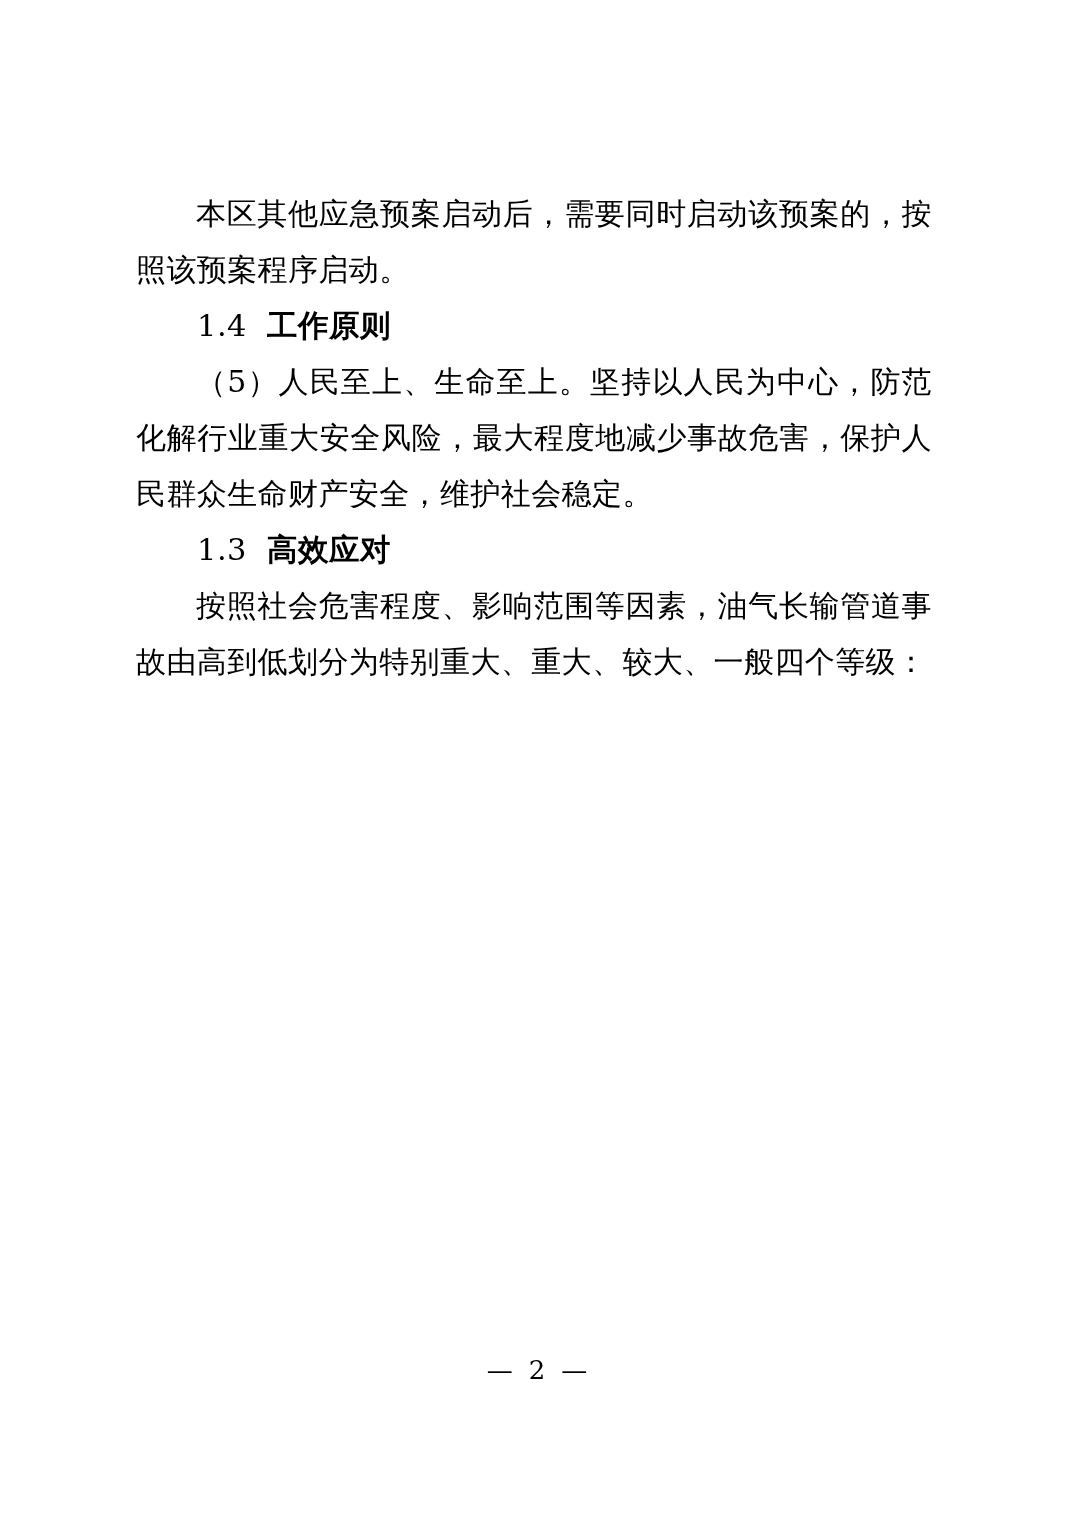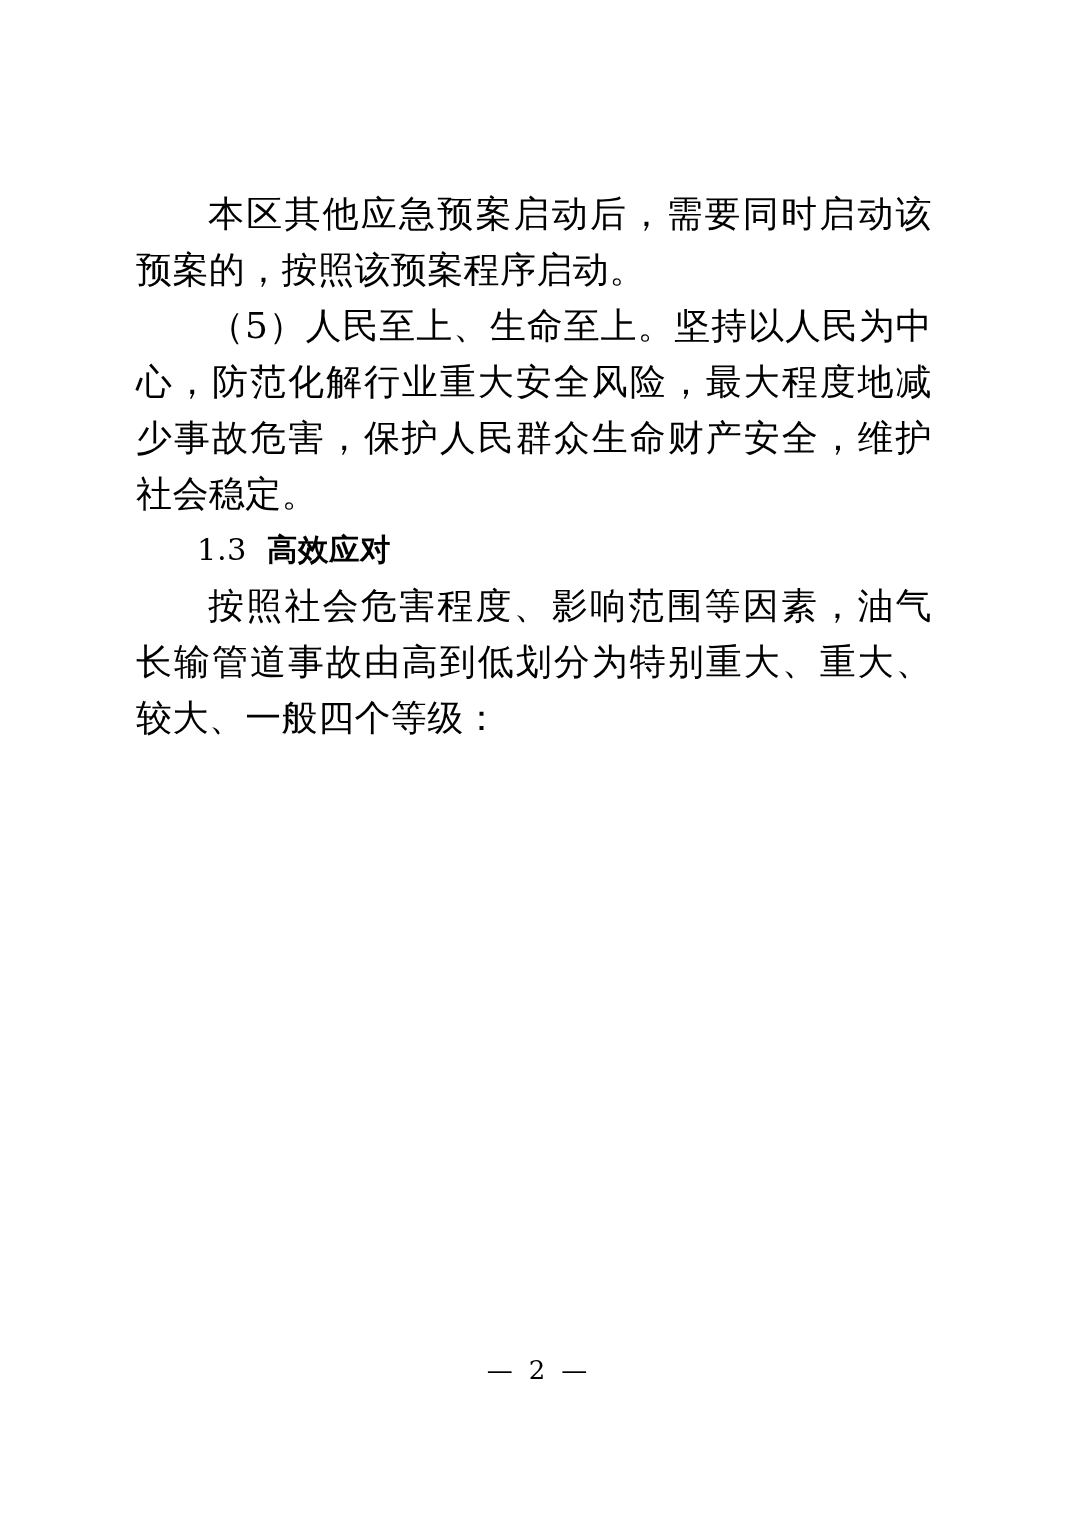--- a/index.html
+++ b/index.html
@@ -17,21 +17,21 @@
     font-family: "DejaVu Serif", "Liberation Serif", serif;
     color: #000000;
   }
   .content {
     position: absolute;
     left: 136px;
     top: 186px;
     width: 812px;
   }
   .para {
-    font-size: 36px;
+    font-size: 30px;
     line-height: 56px;
     letter-spacing: 0.4px;
     text-align: justify;
     text-justify: inter-ideograph;
     margin: 0 16px 0 0;
     text-indent: 2em;
     font-family: "DejaVu Serif", "Liberation Serif", serif;
   }
   .heading {
     font-size: 30.5px;
@@ -65,20 +65,21 @@
   }
 </style>
 </head>
 <body>
 
 <div class="page">
   <div class="content">
 
     <p class="para">本区其他应急预案启动后，需要同时启动该预案的，按照该预案程序启动。</p>
 
+    <p class="heading"><span class="num">1.4</span><span class="htext">工作原则</span></p>
 
     <p class="para">（5）人民至上、生命至上。坚持以人民为中心，防范化解行业重大安全风险，最大程度地减少事故危害，保护人民群众生命财产安全，维护社会稳定。</p>
 
 
 
 
     <p class="heading"><span class="num">1.3</span><span class="htext">高效应对</span></p>
 
     <p class="para">按照社会危害程度、影响范围等因素，油气长输管道事故由高到低划分为特别重大、重大、较大、一般四个等级：</p>
 

